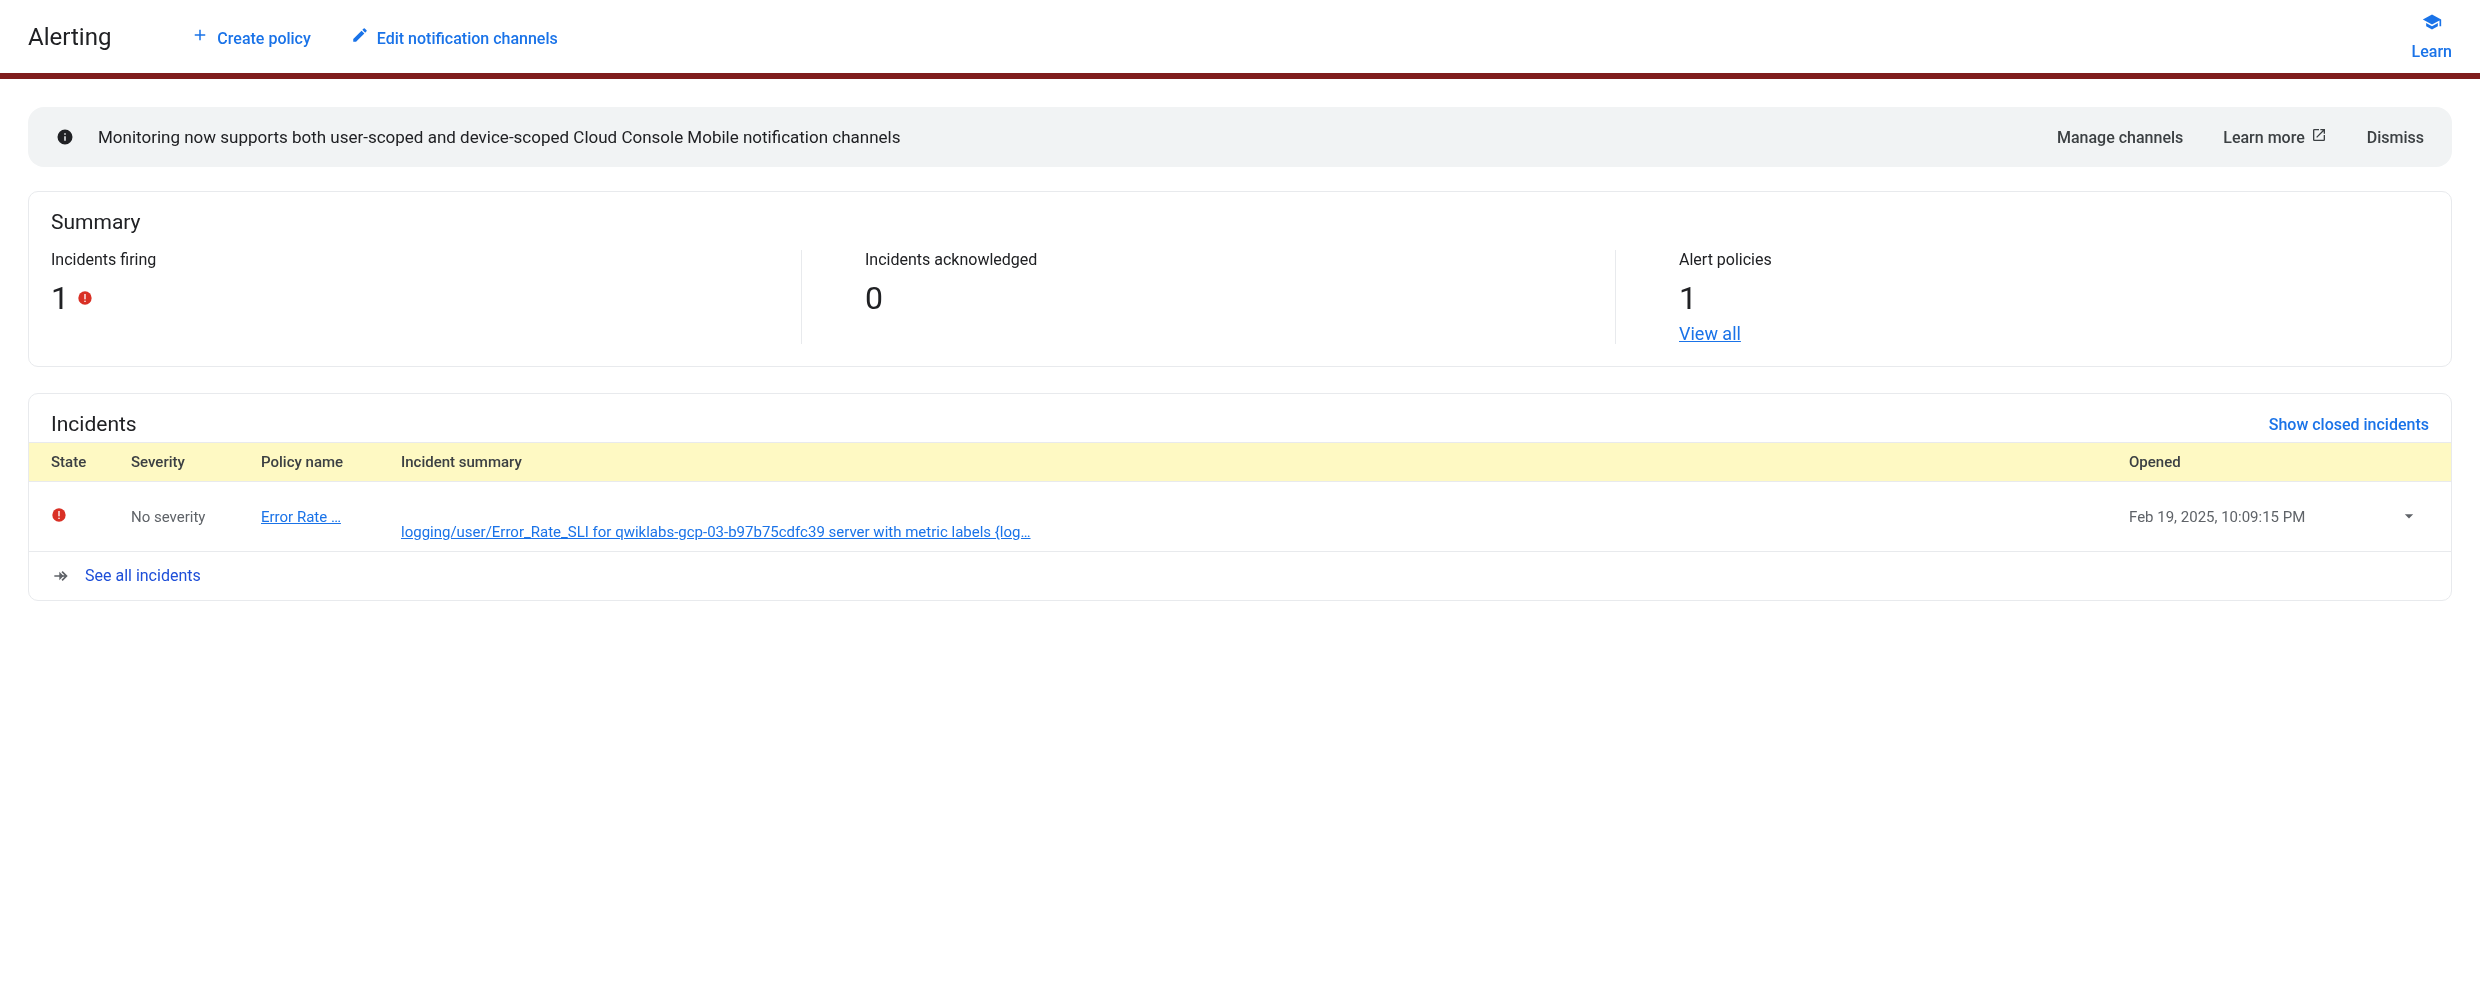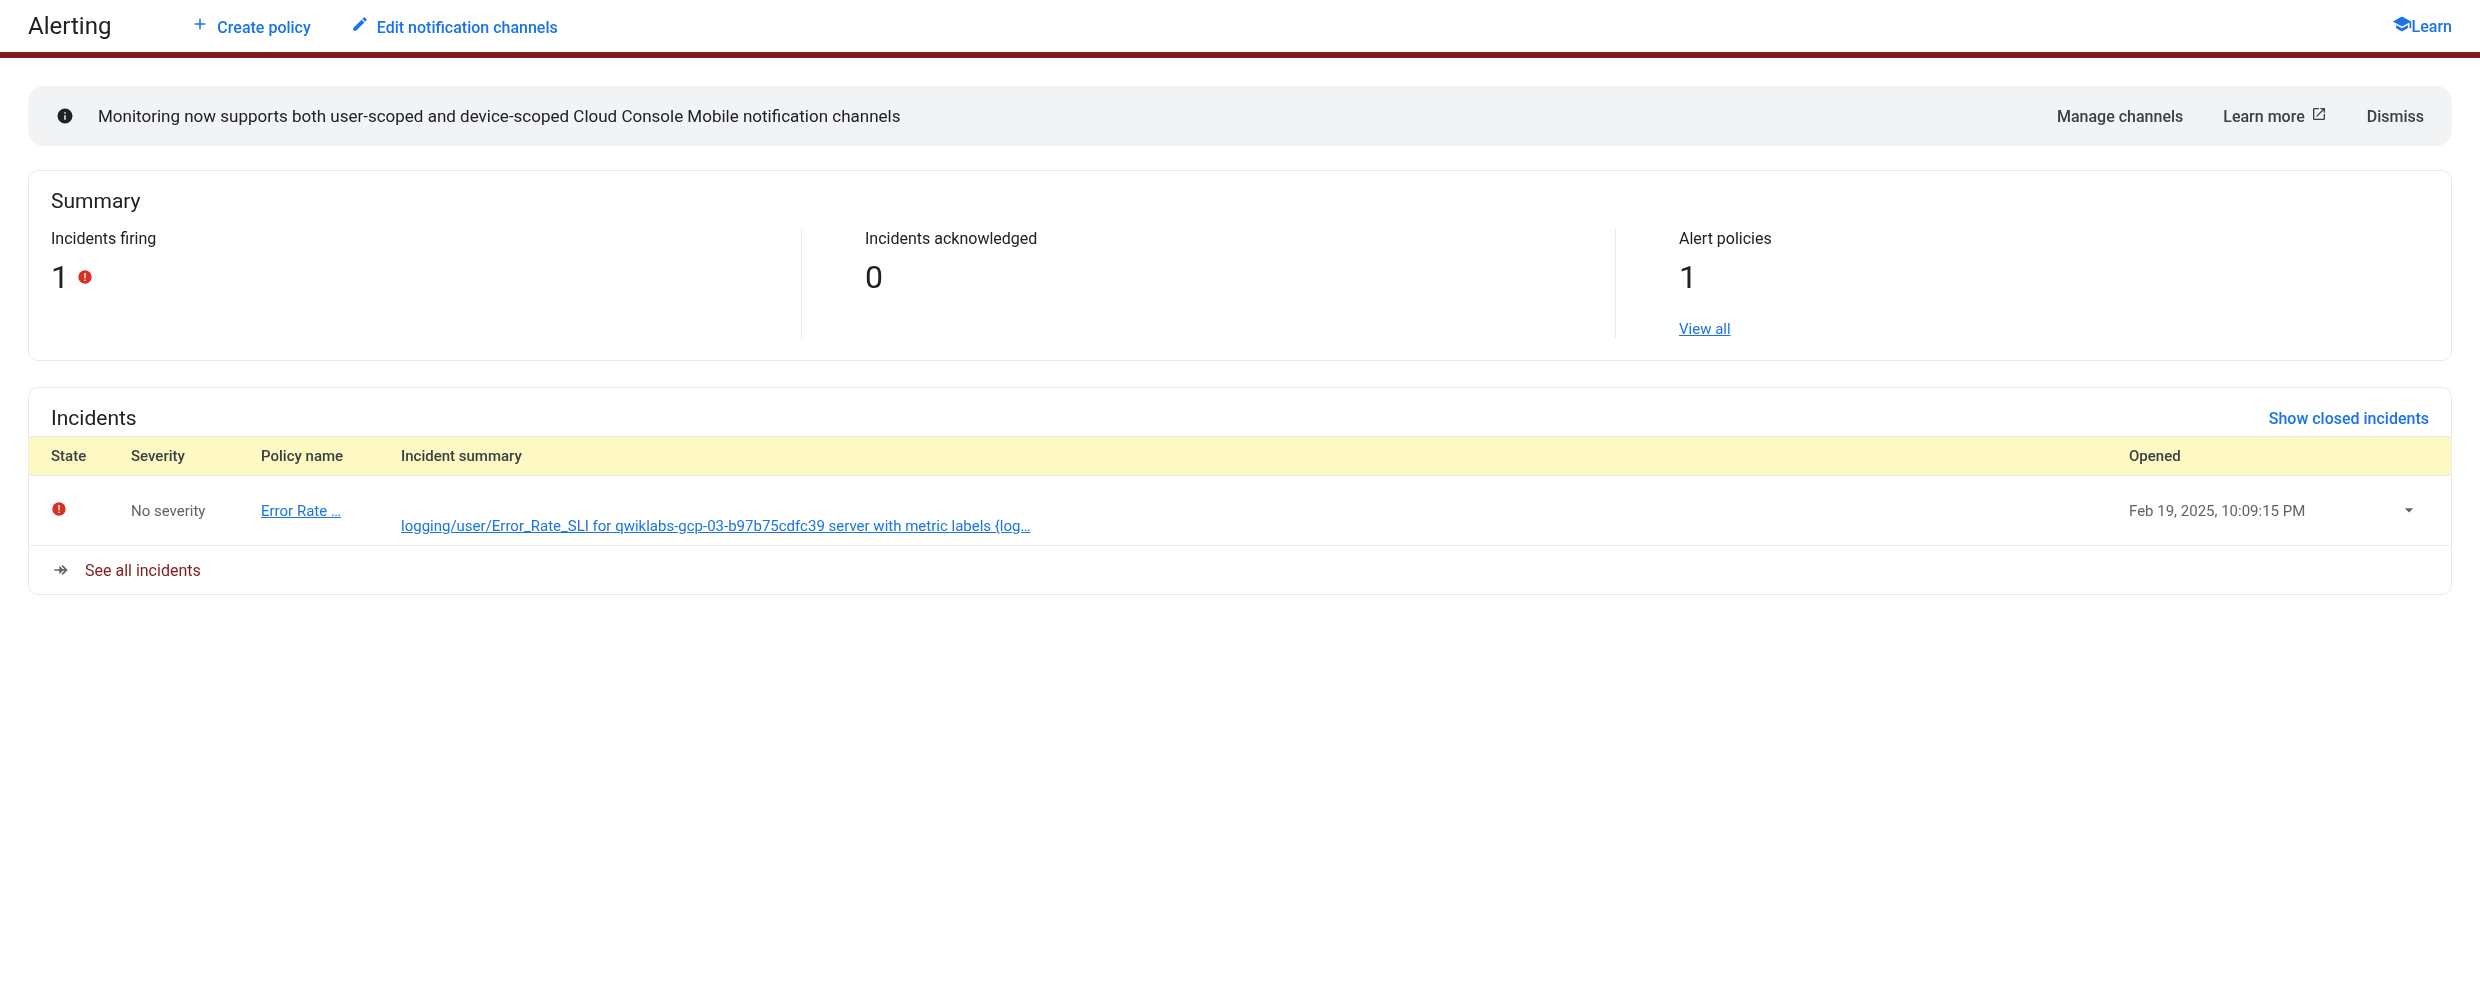--- a/index.html
+++ b/index.html
@@ -35,24 +35,26 @@
     font-size: 16px;
     font-weight: 500;
     cursor: pointer;
     text-decoration: none;
   }
   .header-action svg { fill: #1a73e8; }
   .spacer { flex: 1; }
   .learn-btn {
     display: inline-flex;
     align-items: center;
+    gap: 6px;
     color: #1a73e8;
     font-size: 16px;
     font-weight: 500;
     cursor: pointer;
+    flex-direction: column;
   }
   .content { padding: 28px 28px 28px 28px; }
   .banner {
     display: flex;
     align-items: center;
     background: #f1f3f4;
     border-radius: 16px;
     padding: 20px 28px;
     gap: 28px;
     margin-bottom: 24px;
@@ -128,24 +130,24 @@
     display: flex;
     align-items: center;
     gap: 8px;
   }
   .alert-badge {
     width: 16px; height: 16px;
     display: inline-flex;
   }
   .view-all {
     color: #1a73e8;
-    font-size: 15px;
+    font-size: 18px;
     text-decoration: underline;
     cursor: pointer;
-    margin-top: 24px;
+    margin-top: 6px;
     display: inline-block;
   }
   .table-wrap { width: 100%; }
   .table-head {
     display: flex;
     background: #fef9c3;
     padding: 10px 22px;
     font-size: 15px;
     font-weight: 500;
     color: #3c4043;
@@ -180,25 +182,25 @@
   .chevron {
     cursor: pointer;
     color: #5f6368;
     width: 24px; height: 24px;
     display: inline-flex;
     align-items: center;
     justify-content: center;
   }
   .see-all {
     display: flex;
-    align-items: center;
+    align-items: flex-start;
     gap: 14px;
     padding: 14px 22px;
     font-size: 16px;
-    color: #7f1d1d;
+    color: #1d4ed8;
     cursor: pointer;
   }
   .arrow-icon { width: 20px; height: 20px; color: #5f6368; }
 </style>
 </head>
 <body>
 
 <div class="header-bar">
   <span class="page-title">Alerting</span>
   <div class="header-actions">

